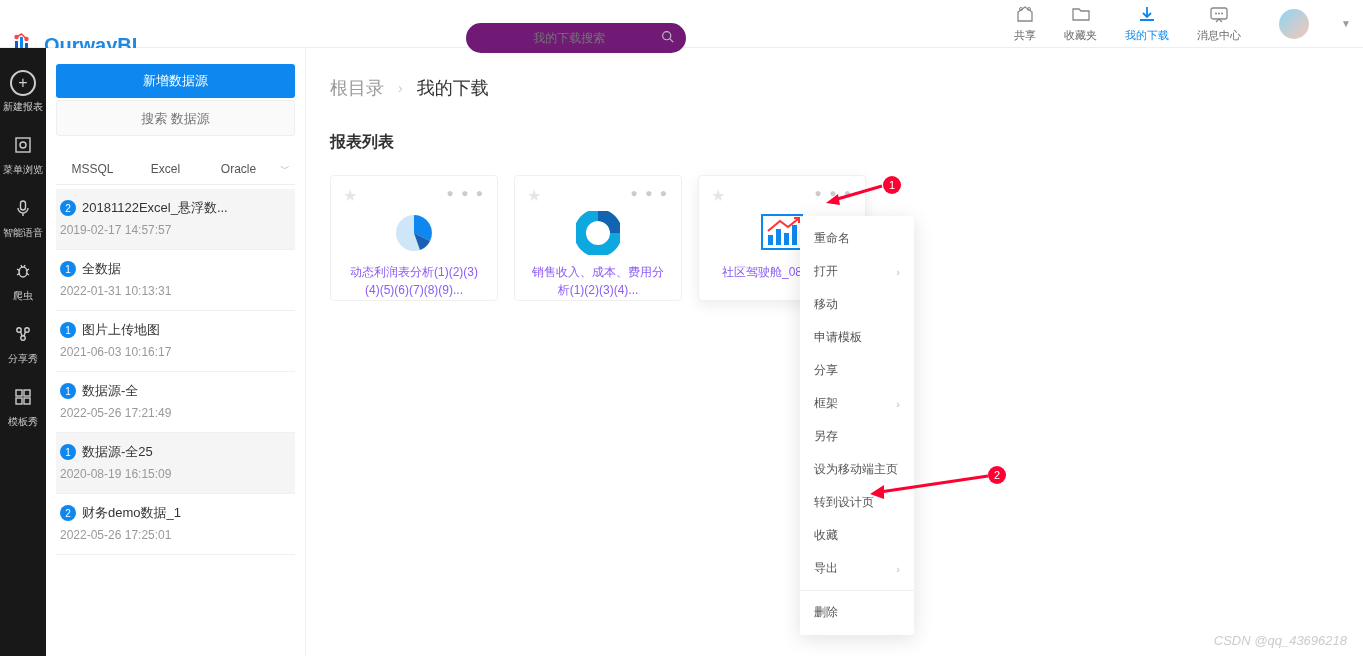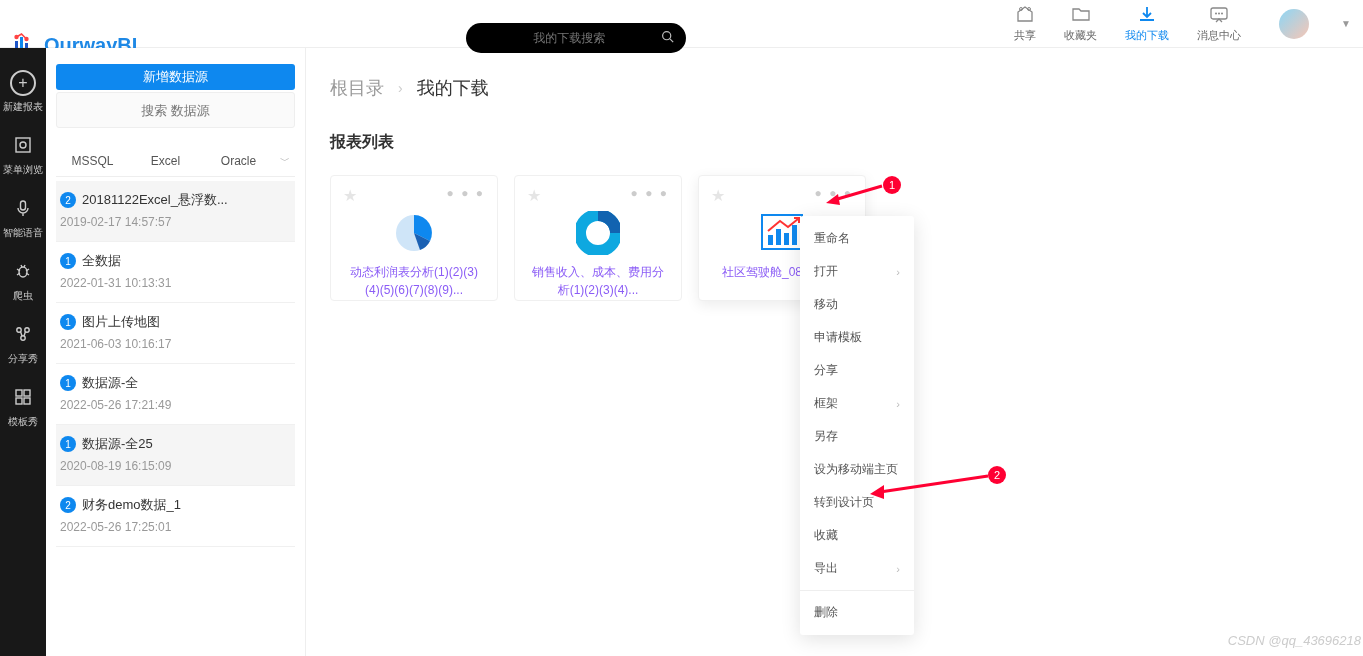--- a/index.html
+++ b/index.html
@@ -3,39 +3,39 @@
 <meta charset="utf-8">
 <style>
 * { margin: 0; padding: 0; box-sizing: border-box; font-family: "Microsoft YaHei", Arial, sans-serif; }
 body { background: #fff; width: 1363px; height: 656px; overflow: hidden; position: relative; }
 
 
 .topbar { height: 48px; display: flex; align-items: center; border-bottom: 1px solid #eee; padding: 0 12px; }
 .logo { display: flex; align-items: center; gap: 6px; color: #1e88e5; font-size: 20px; font-weight: 600; margin-top: 44px; }
 .logo-icon { display: inline-block; }
 .search-wrap { flex: 1; display: flex; justify-content: center; }
-.search-box { position: relative; width: 220px; height: 30px; background: #000000; border-radius: 15px; display: flex; align-items: center; padding: 0 12px; margin-top: 28px; }
+.search-box { position: relative; width: 220px; height: 30px; background: #701a75; border-radius: 15px; display: flex; align-items: center; padding: 0 12px; margin-top: 28px; }
 .search-box input { flex: 1; border: none; background: transparent; outline: none; font-size: 12px; text-align: center; color: #999; }
 .search-box .mag { color: #bbb; font-size: 14px; }
 .top-actions { display: flex; align-items: center; gap: 28px; }
 .top-act { display: flex; flex-direction: column; align-items: center; font-size: 11px; color: #666; gap: 2px; cursor: pointer; }
 .top-act.active { color: #0e88ef; }
 .top-act .ico { font-size: 18px; line-height: 1; }
 .avatar { width: 30px; height: 30px; border-radius: 50%; background: linear-gradient(135deg, #8dd6f5, #f7c6b5); margin-left: 10px; }
 .caret { color: #999; font-size: 10px; margin-left: 4px; }
 
 
 .rail { position: absolute; top: 48px; left: 0; width: 46px; bottom: 0; background: #181818; color: #ddd; display: flex; flex-direction: column; align-items: center; padding-top: 12px; }
 .rail-item { width: 100%; display: flex; flex-direction: column; align-items: center; gap: 4px; padding: 10px 0 12px; font-size: 10px; cursor: pointer; color: #ccc; }
 .rail-item .ico { font-size: 18px; }
 .rail-circle { width: 26px; height: 26px; border: 2px solid #ccc; border-radius: 50%; display: flex; align-items: center; justify-content: center; font-size: 16px; }
 
 
 .sidebar { position: absolute; top: 48px; left: 46px; width: 260px; bottom: 0; background: #fff; border-right: 1px solid #eee; padding: 16px 10px 0; }
-.btn-primary { width: 100%; height: 26px; background: #0e88ef; color: #fff; border: none; border-radius: 3px; font-size: 13px; cursor: pointer; }
+.btn-primary { width: 100%; height: 34px; background: #0e88ef; color: #fff; border: none; border-radius: 3px; font-size: 13px; cursor: pointer; }
 .sb-search { width: 100%; height: 36px; margin-top: 2px; border: 1px solid #eee; border-radius: 3px; text-align: center; font-size: 13px; color: #bbb; background: #fafafa; outline: none; }
 .sb-tabs { display: flex; align-items: center; margin-top: 18px; border-bottom: 1px solid #eee; }
 .sb-tab { flex: 1; text-align: center; font-size: 12px; color: #555; padding: 8px 0; cursor: pointer; }
 .sb-tab-caret { width: 20px; text-align: center; color: #aaa; font-size: 10px; }
 .ds-list { margin-top: 4px; }
 .ds-item { padding: 10px 4px 12px; border-bottom: 1px solid #f0f0f0; cursor: pointer; }
 .ds-item.sel { background: #f5f5f5; }
 .ds-title { font-size: 13px; color: #333; display: flex; align-items: center; gap: 6px; white-space: nowrap; overflow: hidden; text-overflow: ellipsis; }
 .ds-time { font-size: 12px; color: #999; margin-top: 6px; }
 .badge { width: 16px; height: 16px; border-radius: 50%; color: #fff; font-size: 10px; display: inline-flex; align-items: center; justify-content: center; flex-shrink: 0; }
@@ -56,21 +56,21 @@
 .card .thumb { display: flex; justify-content: center; margin-top: 6px; height: 44px; }
 .card .ttl { text-align: center; font-size: 12px; color: #8b5cf6; margin-top: 8px; line-height: 1.5; word-break: break-all; }
 
 
 .ctx { position: absolute; top: 216px; left: 800px; width: 114px; background: #fff; box-shadow: 0 4px 20px rgba(0,0,0,0.12); border-radius: 3px; padding: 6px 0; z-index: 10; }
 .ctx-sep { height: 1px; background: #eee; margin: 5px 0; }
 .ctx-item { font-size: 12px; color: #555; padding: 8px 14px; display: flex; justify-content: space-between; align-items: center; cursor: pointer; }
 .ctx-item .arr { color: #bbb; font-size: 11px; }
 
 
-.wm { position: absolute; bottom: 8px; right: 2px; color: #ccc; font-size: 13px; font-style: italic; }
+.wm { position: absolute; bottom: 8px; right: 16px; color: #ccc; font-size: 13px; font-style: italic; }
 
 
 .anno-num { position: absolute; width: 18px; height: 18px; border-radius: 50%; background: #f03; color: #fff; font-size: 11px; display: flex; align-items: center; justify-content: center; z-index: 20; }
 .anno-arrow { position: absolute; z-index: 19; }
 </style>
 </head>
 <body>
 
 <div class="topbar">
   <div class="logo">

